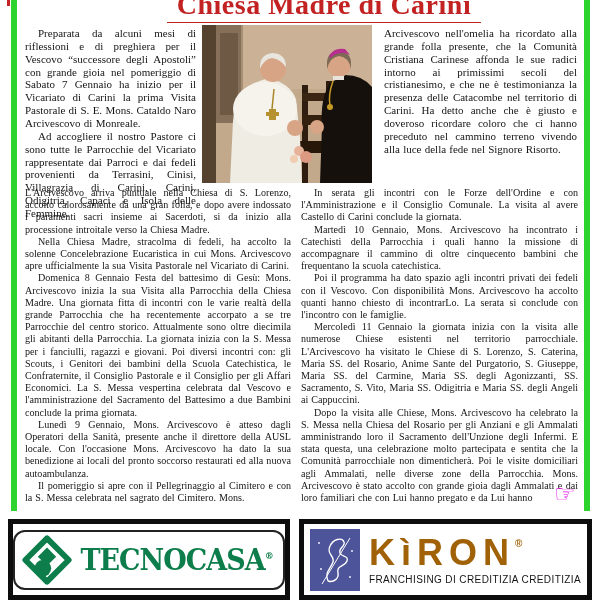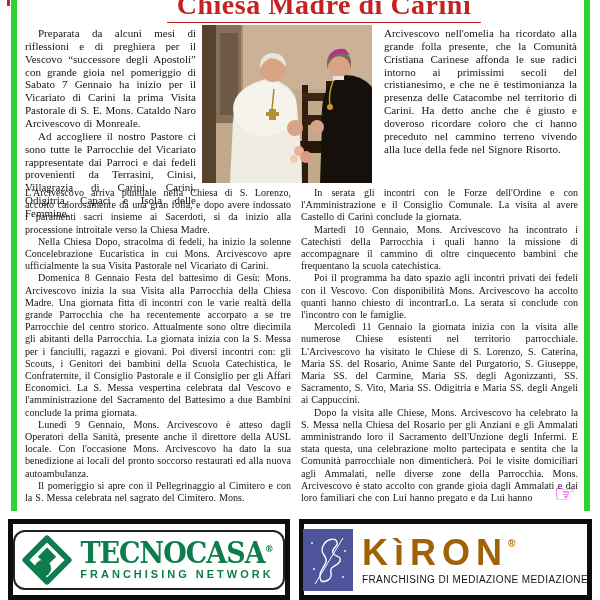--- a/index.html
+++ b/index.html
@@ -118,21 +118,21 @@
     <p>Preparata da alcuni mesi di riflessioni e di preghiera per il Vescovo “successore degli Apostoli” con grande gioia nel pomeriggio di Sabato 7 Gennaio ha inizio per il Vicariato di Carini la prima Visita Pastorale di S. E. Mons. Cataldo Naro Arcivescovo di Monreale.</p>
     <p>Ad accogliere il nostro Pastore ci sono tutte le Parrocchie del Vicariato rappresentate dai Parroci e dai fedeli provenienti da Terrasini, Cinisi, Villagrazia di Carini, Carini, Odigitria, Capaci e Isola delle Femmine.</p>
   </div>
 
   <div class="col narrow rt">
     <p class="noindent">Arcivescovo nell'omelia ha ricordato alla grande folla presente, che la Comunità Cristiana Carinese affonda le sue radici intorno ai primissimi secoli del cristianesimo, e che ne è testimonianza la presenza delle Catacombe nel territorio di Carini. Ha detto anche che è giusto e doveroso ricordare coloro che ci hanno preceduto nel cammino terreno vivendo alla luce della fede nel Signore Risorto.</p>
   </div>
 
   <div class="col wide lb">
     <p class="noindent">L'Arcivescovo arriva puntuale nella Chiesa di S. Lorenzo, accolto calorosamente da una gran folla, e dopo avere indossato i paramenti sacri insieme ai Sacerdoti, si da inizio alla processione introitale verso la Chiesa Madre.</p>
-    <p>Nella Chiesa Dopo, stracolma di fedeli, ha inizio la solenne Concelebrazione Eucaristica in cui Mons. Arcivescovo apre ufficialmente la sua Visita Pastorale nel Vicariato di Carini.</p>
+    <p>Nella Chiesa Madre, stracolma di fedeli, ha accolto la solenne Concelebrazione Eucaristica in cui Mons. Arcivescovo apre ufficialmente la sua Visita Pastorale nel Vicariato di Carini.</p>
     <p>Domenica 8 Gennaio Festa del battesimo di Gesù: Mons. Arcivescovo inizia la sua Visita alla Parrocchia della Chiesa Madre. Una giornata fitta di incontri con le varie realtà della grande Parrocchia che ha recentemente accorpato a se tre Parrocchie del centro storico. Attualmente sono oltre diecimila gli abitanti della Parrocchia. La giornata inizia con la S. Messa per i fanciulli, ragazzi e giovani. Poi diversi incontri con: gli Scouts, i Genitori dei bambini della Scuola Catechistica, le Confraternite, il Consiglio Pastorale e il Consiglio per gli Affari Economici. La S. Messa vespertina celebrata dal Vescovo e l'amministrazione del Sacramento del Battesimo a due Bambini conclude la prima giornata.</p>
     <p>Lunedì 9 Gennaio, Mons. Arcivescovo è atteso dagli Operatori della Sanità, presente anche il direttore della AUSL locale. Con l'occasione Mons. Arcivescovo ha dato la sua benedizione ai locali del pronto soccorso restaurati ed alla nuova autoambulanza.</p>
     <p>Il pomeriggio si apre con il Pellegrinaggio al Cimitero e con la S. Messa celebrata nel sagrato del Cimitero. Mons.</p>
   </div>
 
   <div class="col wide rb">
     <p>In serata gli incontri con le Forze dell'Ordine e con l'Amministrazione e il Consiglio Comunale. La visita al avere Castello di Carini conclude la giornata.</p>
     <p>Martedì 10 Gennaio, Mons. Arcivescovo ha incontrato i Catechisti della Parrocchia i quali hanno la missione di accompagnare il cammino di oltre cinquecento bambini che frequentano la scuola catechistica.</p>
     <p>Poi il programma ha dato spazio agli incontri privati dei fedeli con il Vescovo. Con disponibilità Mons. Arcivescovo ha accolto quanti hanno chiesto di incontrarLo. La serata si conclude con l'incontro con le famiglie.</p>
     <p>Mercoledì 11 Gennaio la giornata inizia con la visita alle numerose Chiese esistenti nel territorio parrocchiale. L'Arcivescovo ha visitato le Chiese di S. Lorenzo, S. Caterina, Maria SS. del Rosario, Anime Sante del Purgatorio, S. Giuseppe, Maria SS. del Carmine, Maria SS. degli Agonizzanti, SS. Sacramento, S. Vito, Maria SS. Odigitria e Maria SS. degli Angeli ai Cappuccini.</p>
@@ -145,37 +145,36 @@
 
     <div class="ad tecnocasa">
       <div class="tc-box">
         <svg class="tc-icon" viewBox="0 0 60 60" aria-hidden="true">
           <path d="M30 4 L56 30 L30 56 L4 30 Z" fill="none" stroke="#0d7e4b" stroke-width="7" stroke-linejoin="round"></path>
           <path d="M30 15 L41 26 L30 37 L19 26 Z" fill="#0d7e4b"></path>
           <circle cx="25" cy="40" r="10" fill="#0d7e4b"></circle>
         </svg>
         <div class="tc-text">
           <div class="tc-name"><span>TECNOCASA</span><sup>®</sup></div>
-          <div class="tc-tag">FRANCHISING NETWORK</div>
         </div>
       </div>
     </div>
 
     <div class="ad kiron">
       <div class="ki-wrap">
         <svg class="ki-icon" viewBox="0 0 50 62" aria-hidden="true">
           <rect width="50" height="62" fill="#4d5499"></rect>
           <path d="M18 52 C14 44 21 39 23 33 C25 27 16 25 20 17 C23 10 32 8 34 13 C36 17 28 19 30 24 C32 29 39 26 37 32 C35 38 26 36 28 44 C29 49 24 54 18 52" fill="none" stroke="#ffffff" stroke-width="1.4"></path>
           <path d="M12 55 L40 9" stroke="#ffffff" stroke-width="1"></path>
           <circle cx="9" cy="14" r="0.9" fill="#fff"></circle>
           <circle cx="42" cy="22" r="0.9" fill="#fff"></circle>
           <circle cx="11" cy="40" r="0.9" fill="#fff"></circle>
           <circle cx="40" cy="48" r="0.9" fill="#fff"></circle>
         </svg>
         <div class="ki-text">
           <div class="ki-name"><span>KìRON</span><sup>®</sup></div>
-          <div class="ki-tag">FRANCHISING DI MEDIAZIONE MEDIAZIONE</div>
+          <div class="ki-tag">FRANCHISING DI CREDITIZIA CREDITIZIA</div>
         </div>
       </div>
     </div>
 
   </div>
 </div>
 
 </body></html>

